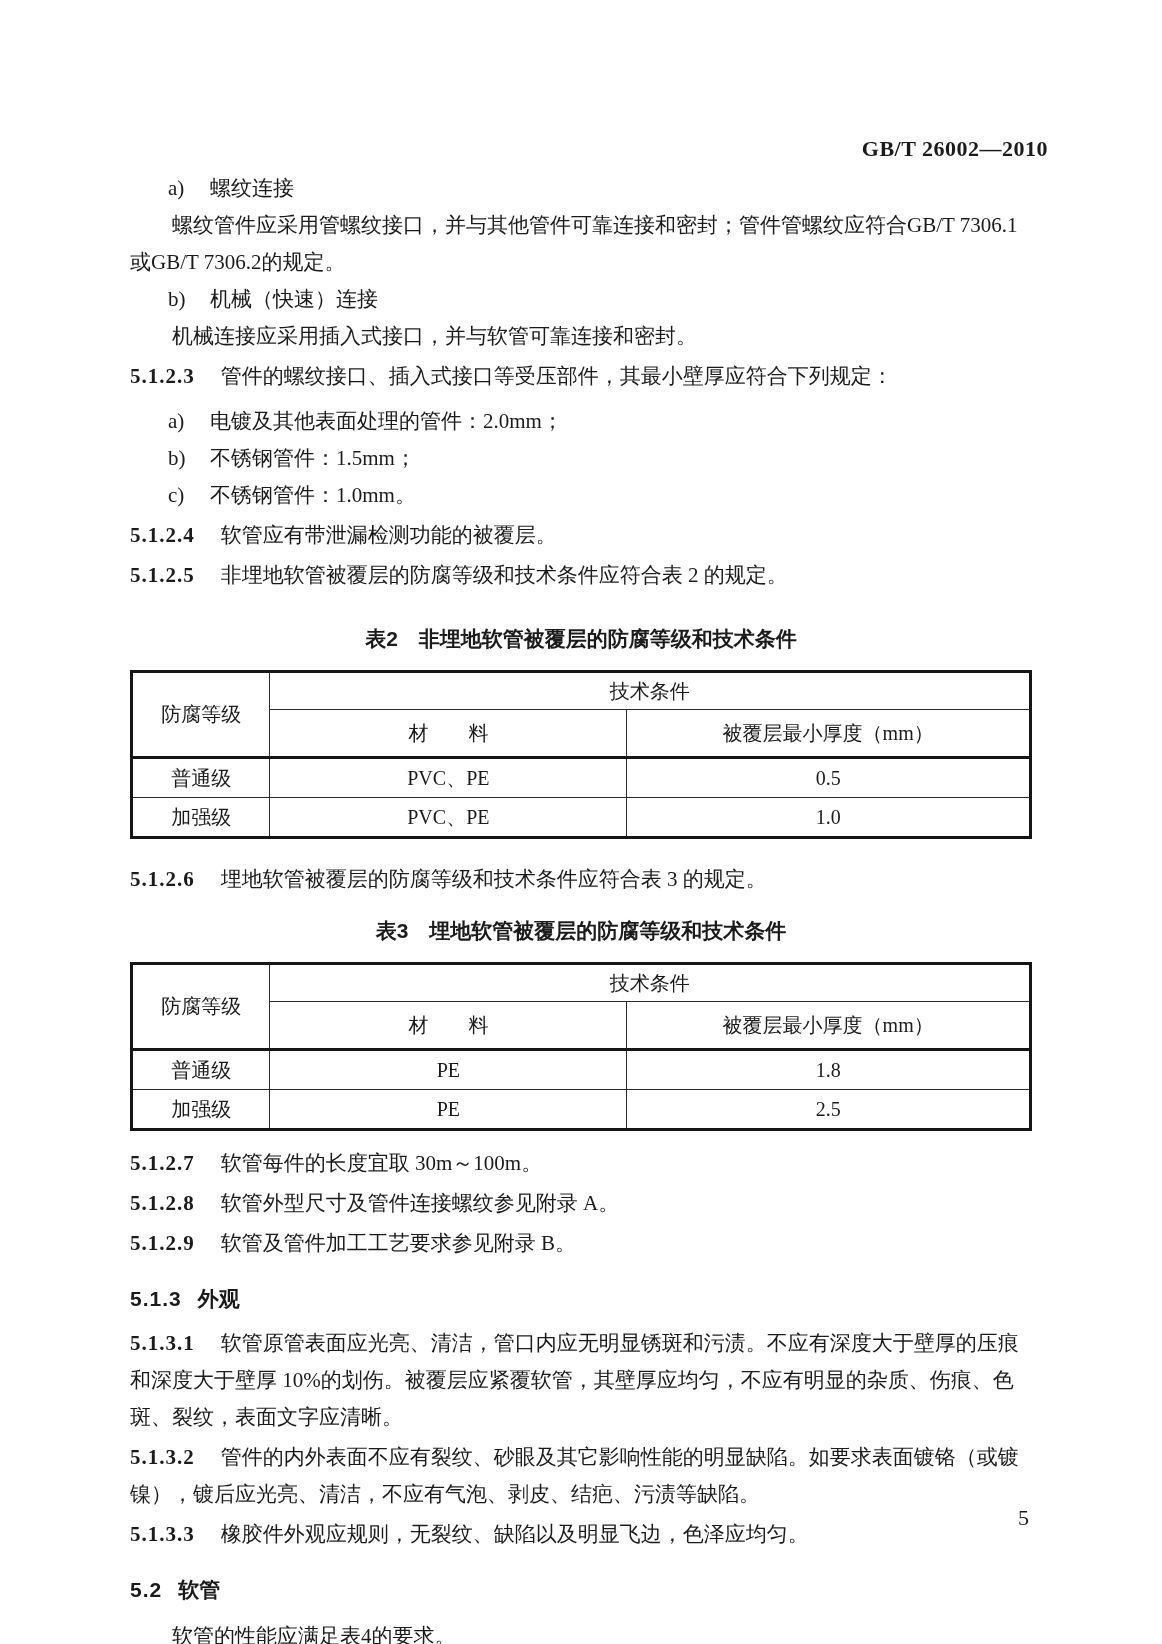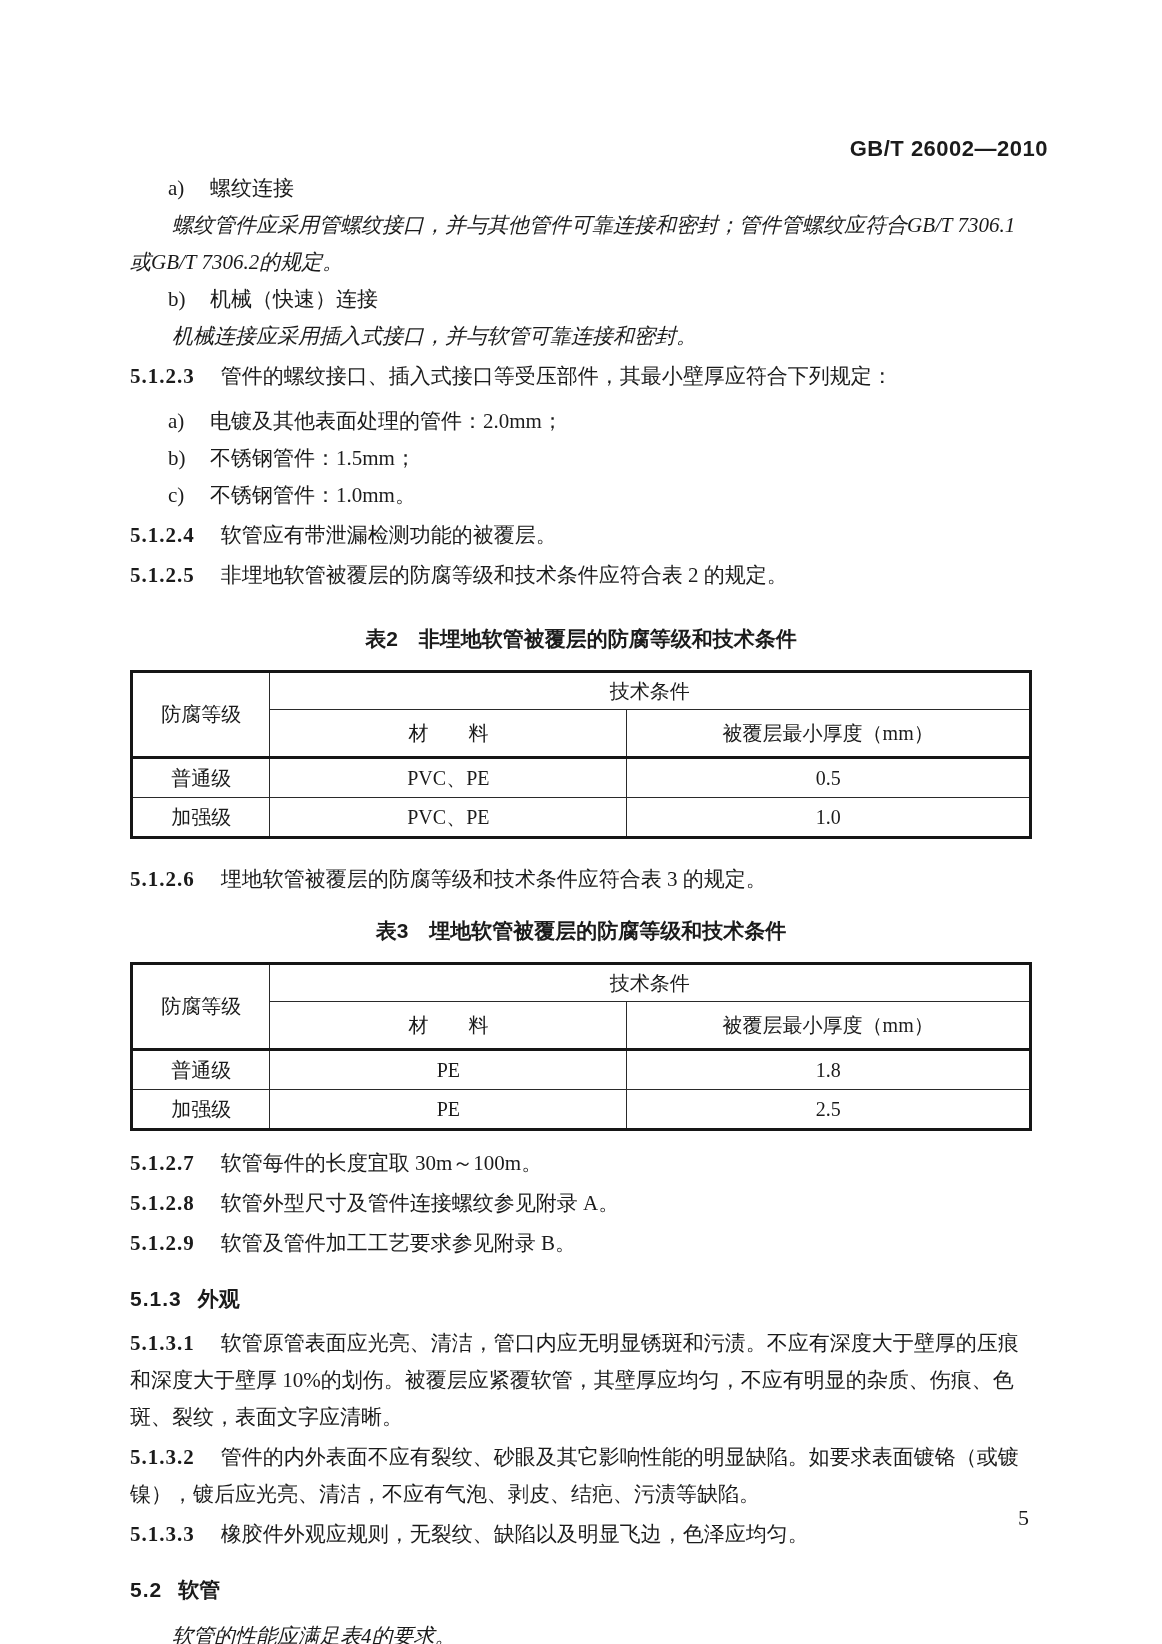--- a/index.html
+++ b/index.html
@@ -9,27 +9,27 @@
     width:1162px; height:1644px;
     margin:0 auto;
     background:#ffffff;
     color:#1b1b1b;
     font-family:"Liberation Serif","DejaVu Serif",serif;
     font-size:21px;
     overflow:hidden;
   }
   .doc-header {
     position:absolute; top:136px; right:114px;
-    font-family:Liberation Sans, sans-serif;
+    font-family:Liberation Serif, serif;
     font-weight:700; font-size:22px; letter-spacing:0.5px;text-align:center;
   }
   .content {
     position:absolute; left:130px; top:170px; width:902px;
   }
-  p.line { line-height:37px;font-style:italic; }
+  p.line { line-height:37px; }
   .list-item { padding-left:38px; line-height:37px; }
   .list-item .lbl { display:inline-block; min-width:22px; margin-right:20px; }
   .first-indent { text-indent:42px; }
   .sec { line-height:37px; margin-top:3px; }
   .sec .num {
     font-family:Liberation Serif, serif;
     font-weight:700; letter-spacing:1px; margin-right:26px;
   }
   .heading {
     font-family:"Liberation Sans","DejaVu Sans",sans-serif;

